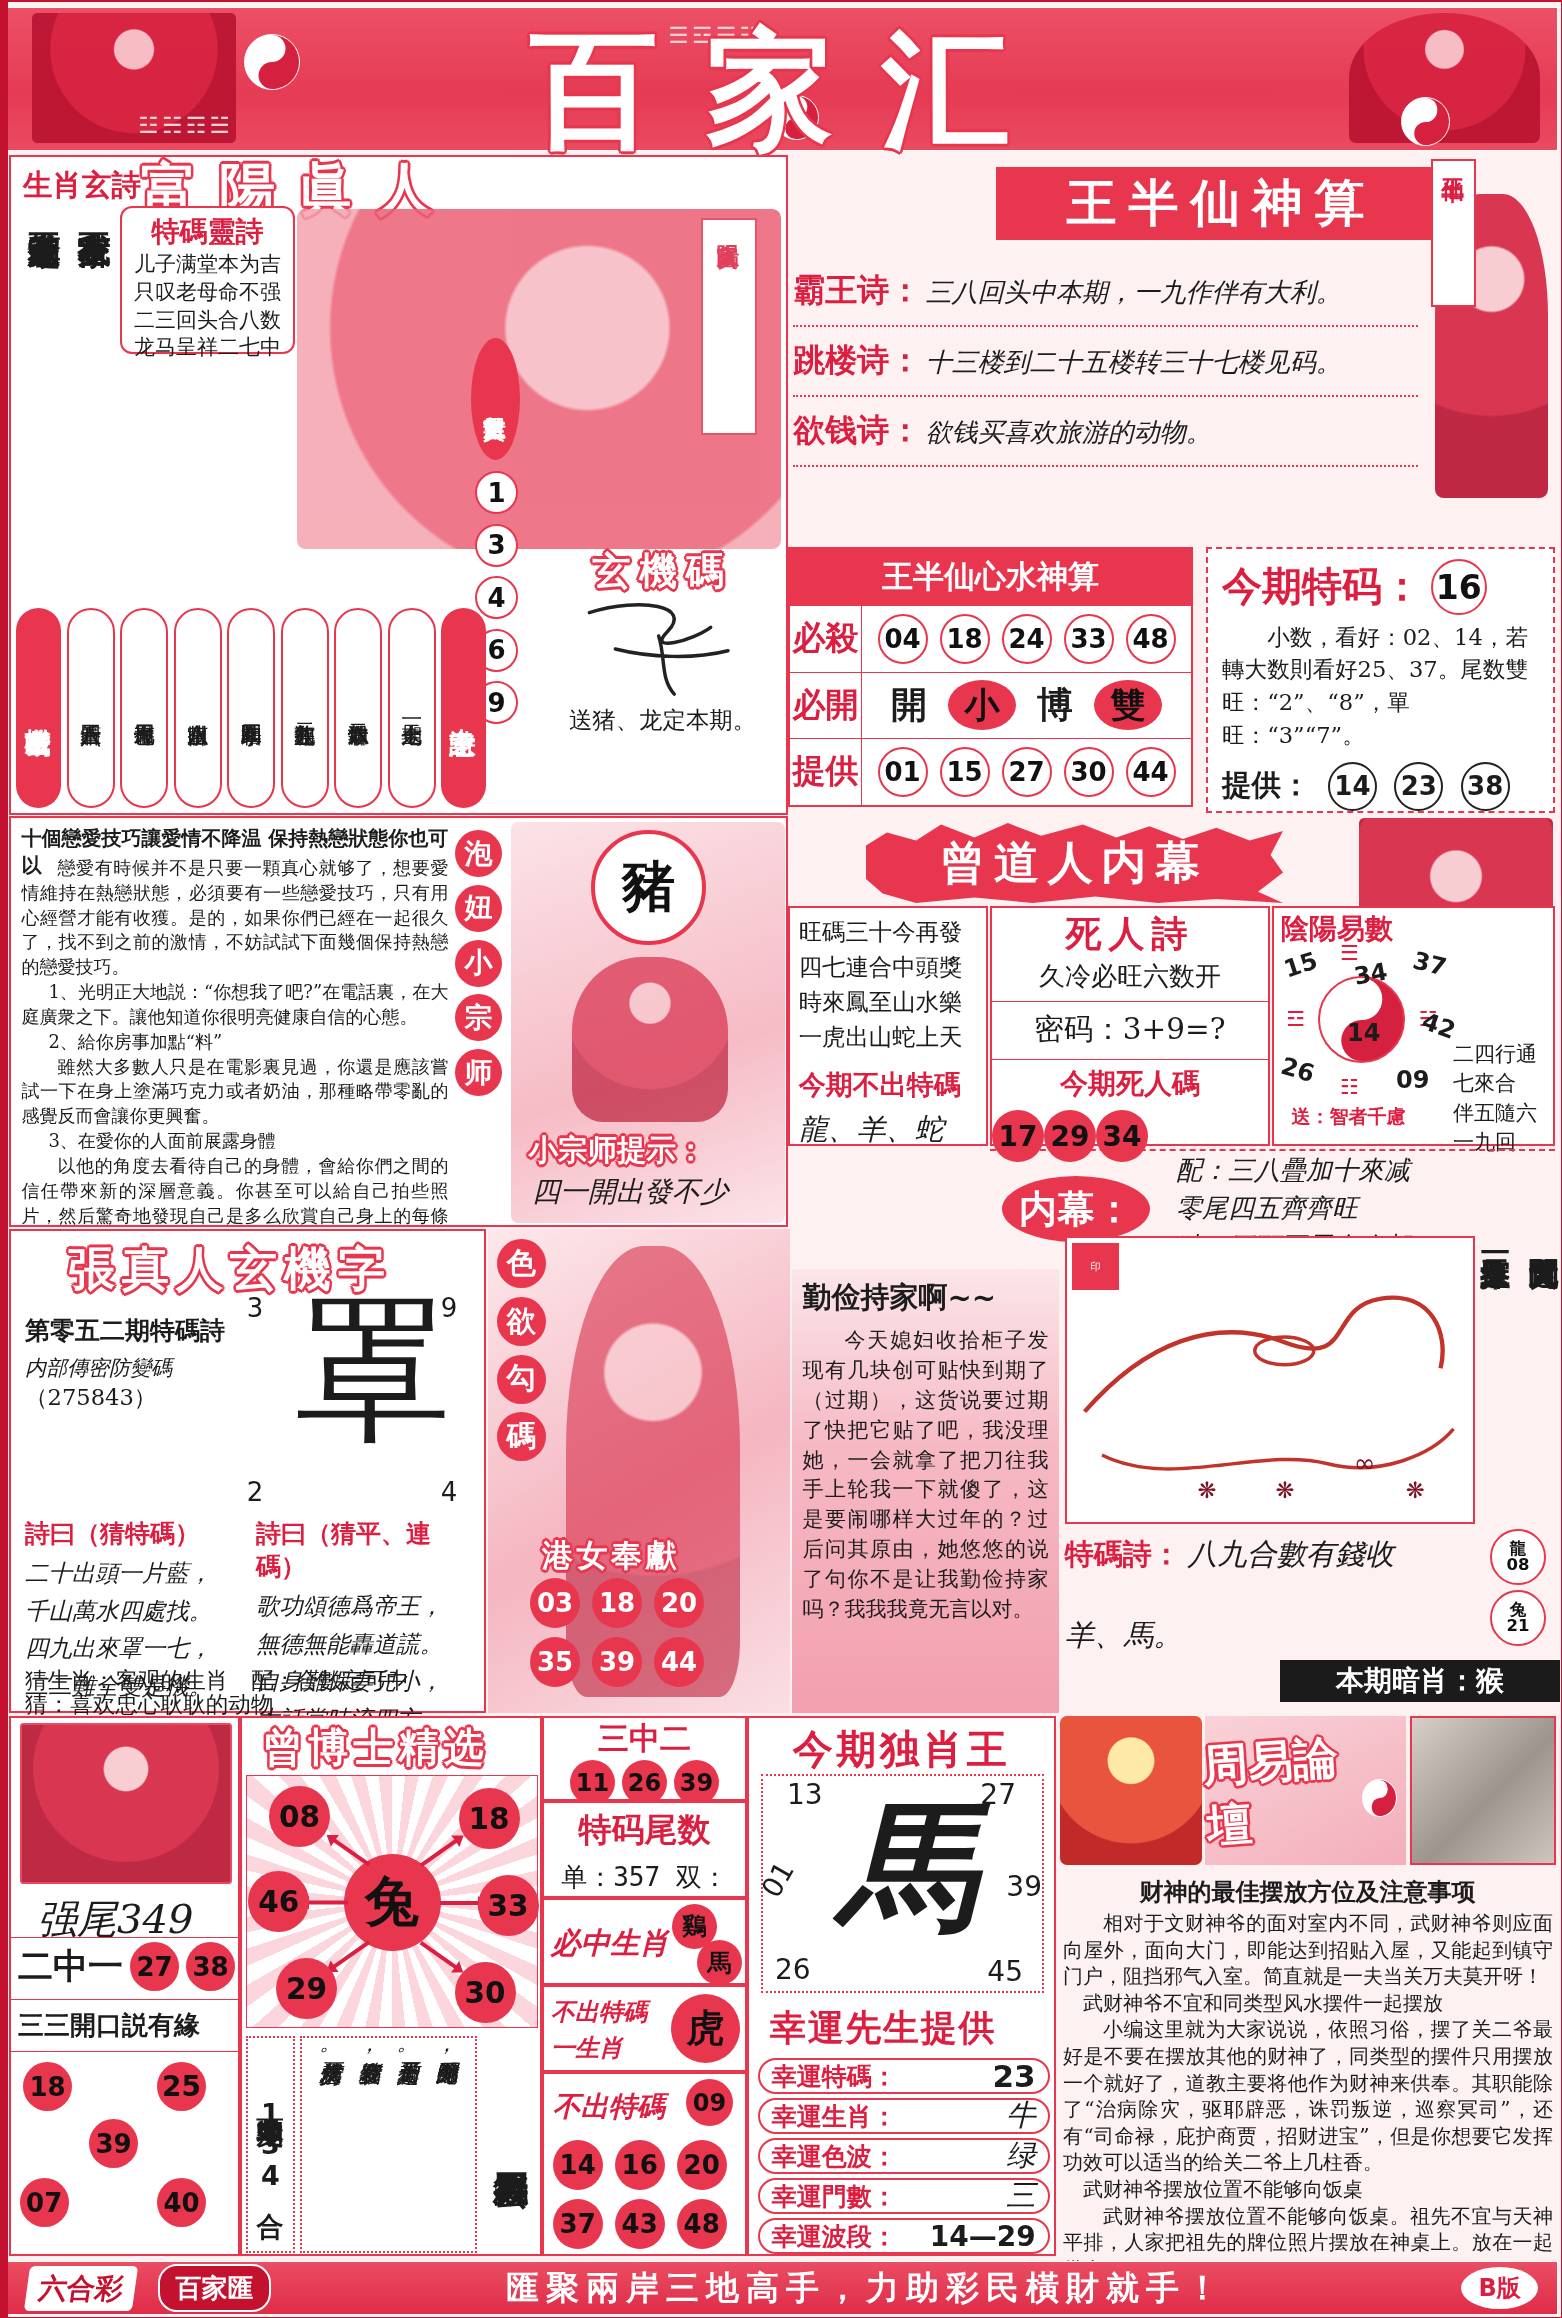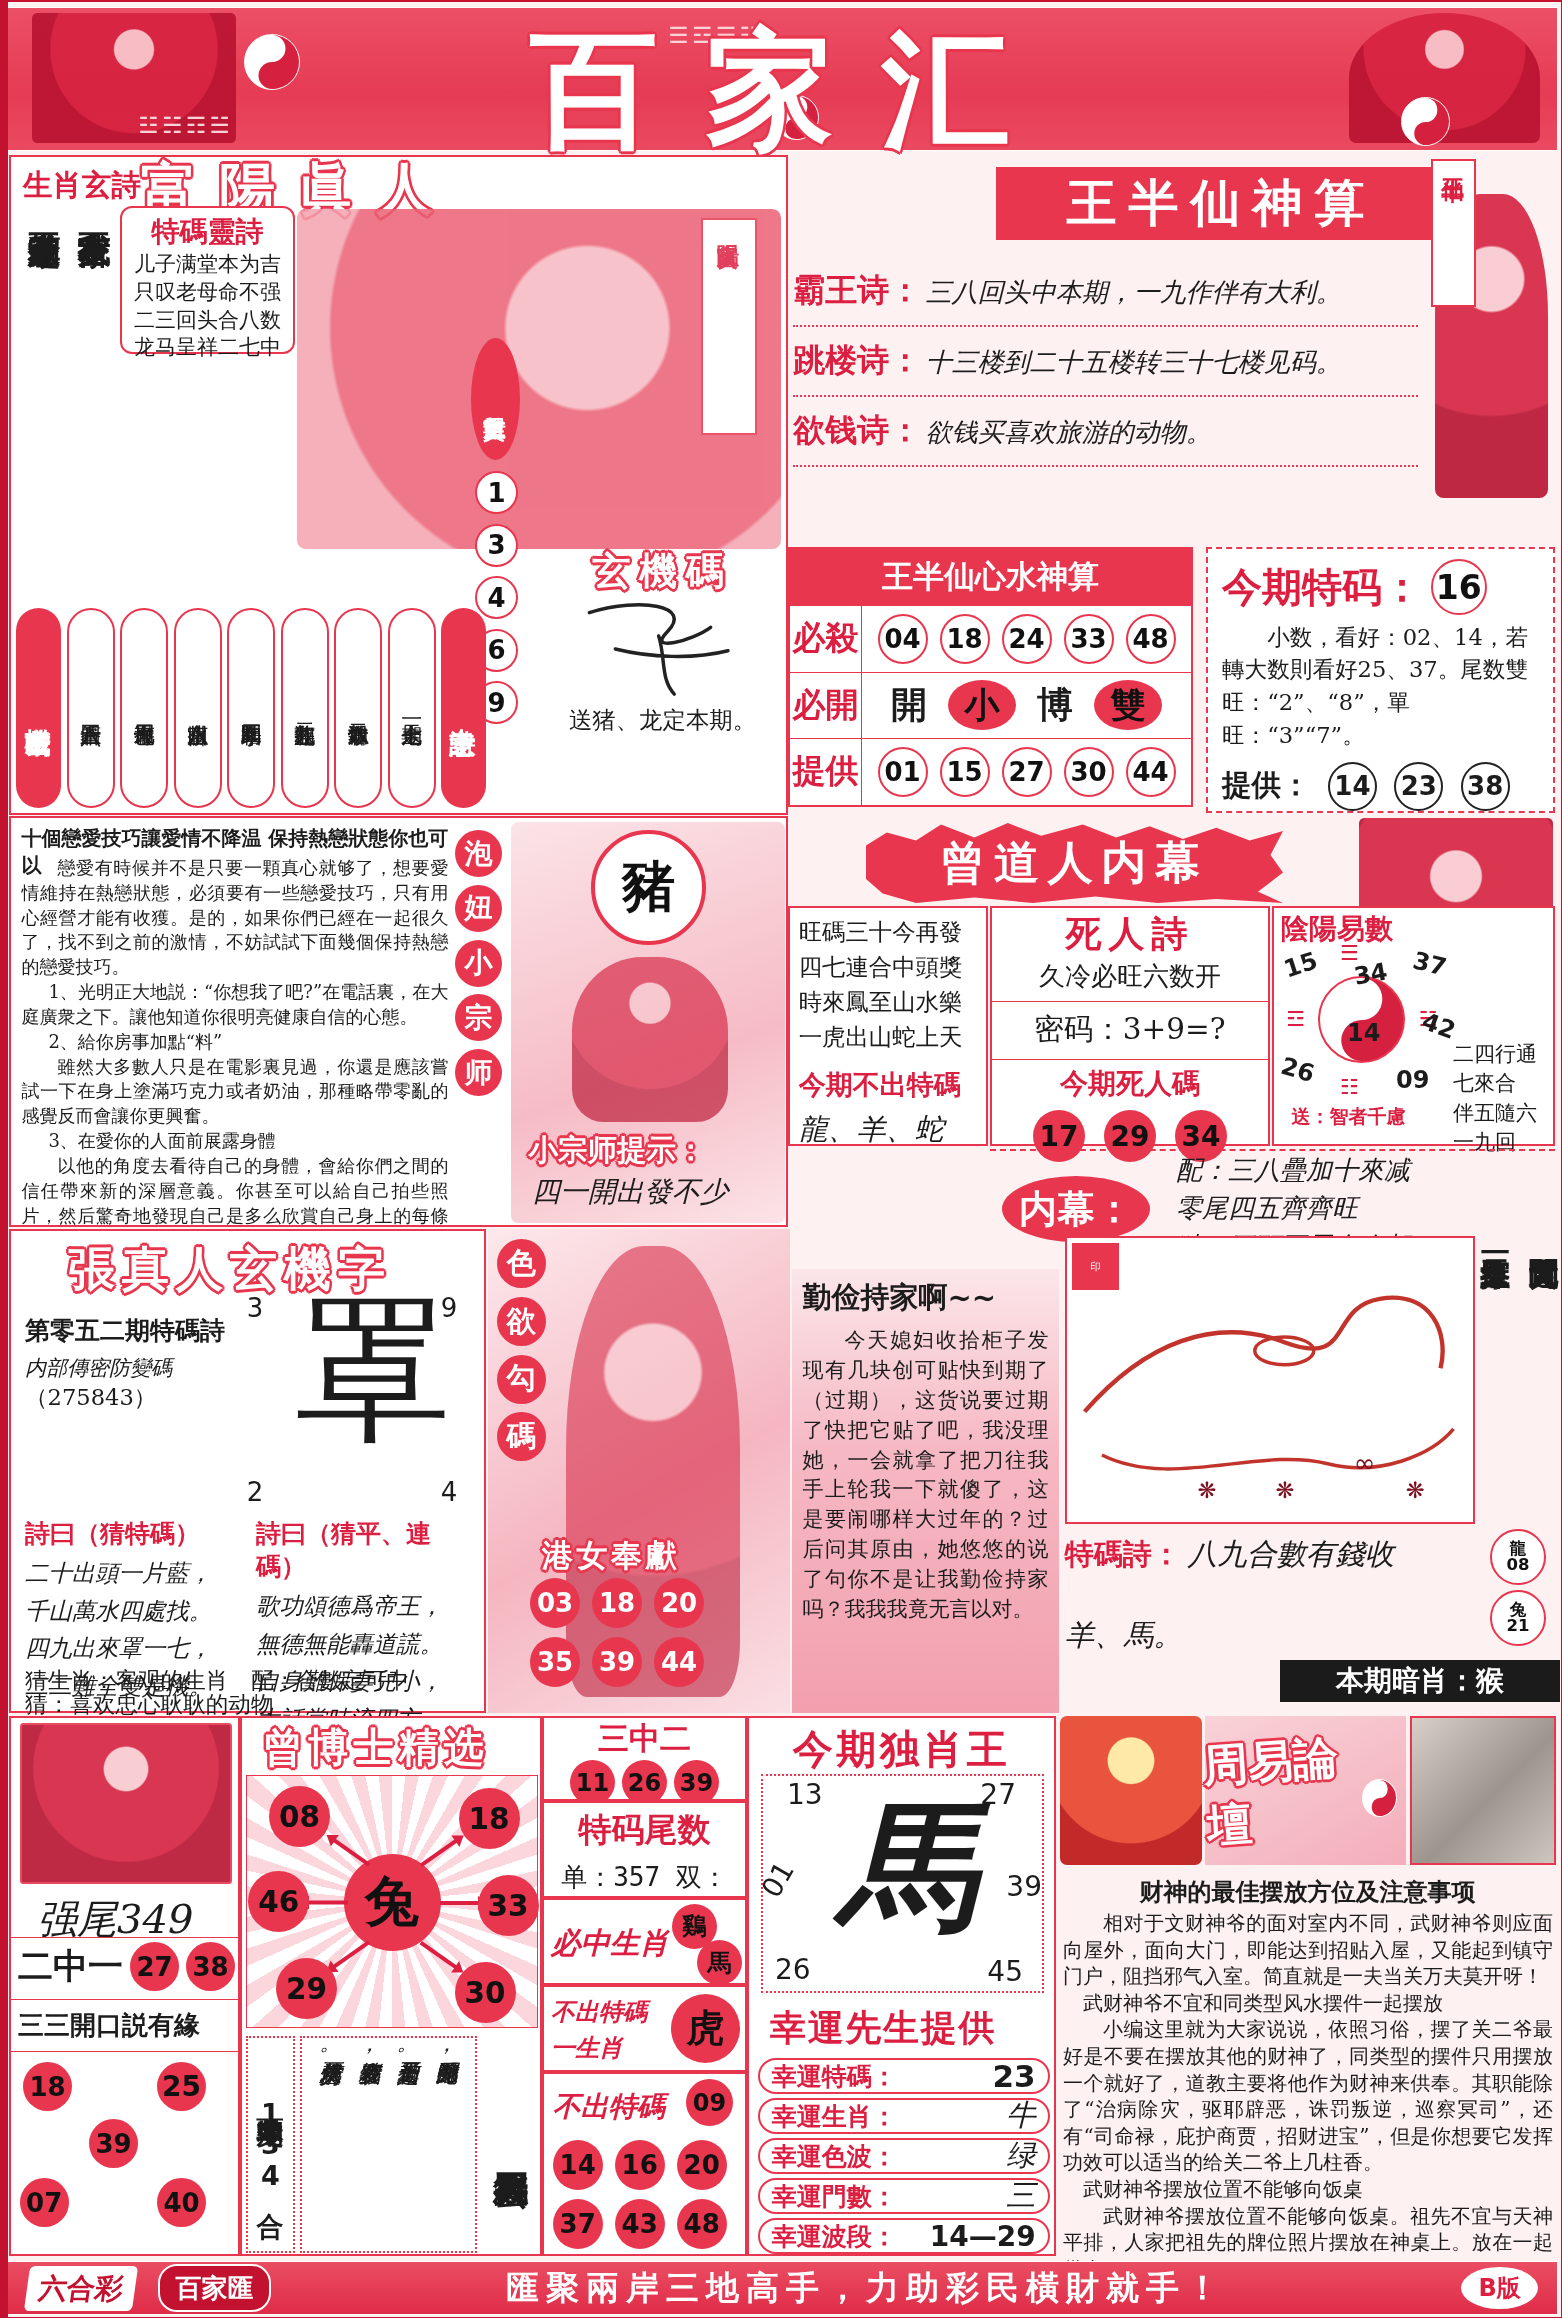--- a/index.html
+++ b/index.html
@@ -189,21 +189,21 @@
         <div class="vals">
           <span class="circ ring" style="width:50px;height:50px;font-size:26px;">01</span>
           <span class="circ ring" style="width:50px;height:50px;font-size:26px;">15</span>
           <span class="circ ring" style="width:50px;height:50px;font-size:26px;">27</span>
           <span class="circ ring" style="width:50px;height:50px;font-size:26px;">30</span>
           <span class="circ ring" style="width:50px;height:50px;font-size:26px;">44</span>
         </div>
       </div>
     </div>
     <div class="abs tema-box" style="left:418px;top:392px;width:349px;height:266px;padding:10.4px 14px;">
-      <div style="display:flex;align-items:center;gap:8.7px;">
+      <div style="display:flex;gap:8.7px;">
         <span class="red" style="font-size:40px;font-weight:bold;">今期特码：</span>
         <span class="circ ring" style="width:56px;height:56px;font-size:33px;">16</span>
       </div>
       <div class="serif" style="font-size:22.6px;line-height:1.45;margin-top:5.2px;text-indent:2em;">小数，看好：02、14，若轉大数則看好25、37。尾数雙旺：“2”、“8”，單旺：“3”“7”。</div>
       <div style="display:flex;align-items:center;gap:17.4px;margin-top:10.4px;">
         <span style="font-size:29.5px;font-weight:bold;">提供：</span>
         <span class="circ" style="width:49px;height:49px;font-size:26px;border:2.6px solid #222;background:#fff;">14</span>
         <span class="circ" style="width:49px;height:49px;font-size:26px;border:2.6px solid #222;background:#fff;">23</span>
         <span class="circ" style="width:49px;height:49px;font-size:26px;border:2.6px solid #222;background:#fff;">38</span>
       </div>
@@ -246,21 +246,21 @@
       <div class="serif" style="font-size:23.4px;line-height:1.5;">時來鳳至山水樂</div>
       <div class="serif" style="font-size:23.4px;line-height:1.5;">一虎出山蛇上天</div>
       <div class="red" style="font-size:27px;font-weight:bold;margin-top:12px;">今期不出特碼</div>
       <div class="hand" style="font-size:29px;margin-top:7px;">龍、羊、蛇</div>
     </div>
     <div class="abs" style="left:202px;top:90px;width:280px;height:240px;border:2.6px solid var(--red);background:#fff;text-align:center;">
       <div class="red" style="font-size:36px;font-weight:bold;letter-spacing:7px;padding-top:1.7px;">死人詩</div>
       <div class="serif" style="font-size:26px;border-bottom:1.7px solid var(--red);padding-bottom:7px;">久冷必旺六数开</div>
       <div class="serif" style="font-size:29.5px;padding:8.7px 0;border-bottom:1.7px solid var(--red);">密码：3+9=?</div>
       <div class="red" style="font-size:28px;font-weight:bold;padding-top:5.2px;">今期死人碼</div>
-      <div style="display:flex;justify-content:center;gap:19px;margin-top:7px;">
+      <div style="display:flex;justify-content:flex-start;margin-top:7px;">
         <span class="circ fill" style="width:52px;height:52px;font-size:28px;">17</span>
         <span class="circ fill" style="width:52px;height:52px;font-size:28px;">29</span>
         <span class="circ fill" style="width:52px;height:52px;font-size:28px;">34</span>
       </div>
     </div>
     <div class="abs" style="left:484px;top:90px;width:283px;height:240px;border:2.6px solid var(--red);background:#fff;">
       <div class="abs red" style="left:7px;top:1.7px;font-size:28px;font-weight:bold;">陰陽易數</div>
       <div class="abs" style="left:14px;top:38px;width:148px;height:148px;">
         <span class="taiji abs" style="left:30px;top:30px;width:87px;height:87px;border:2.6px solid var(--red);"></span>
         <span class="abs red" style="left:52px;top:-5.2px;font-size:21px;">☰</span>

